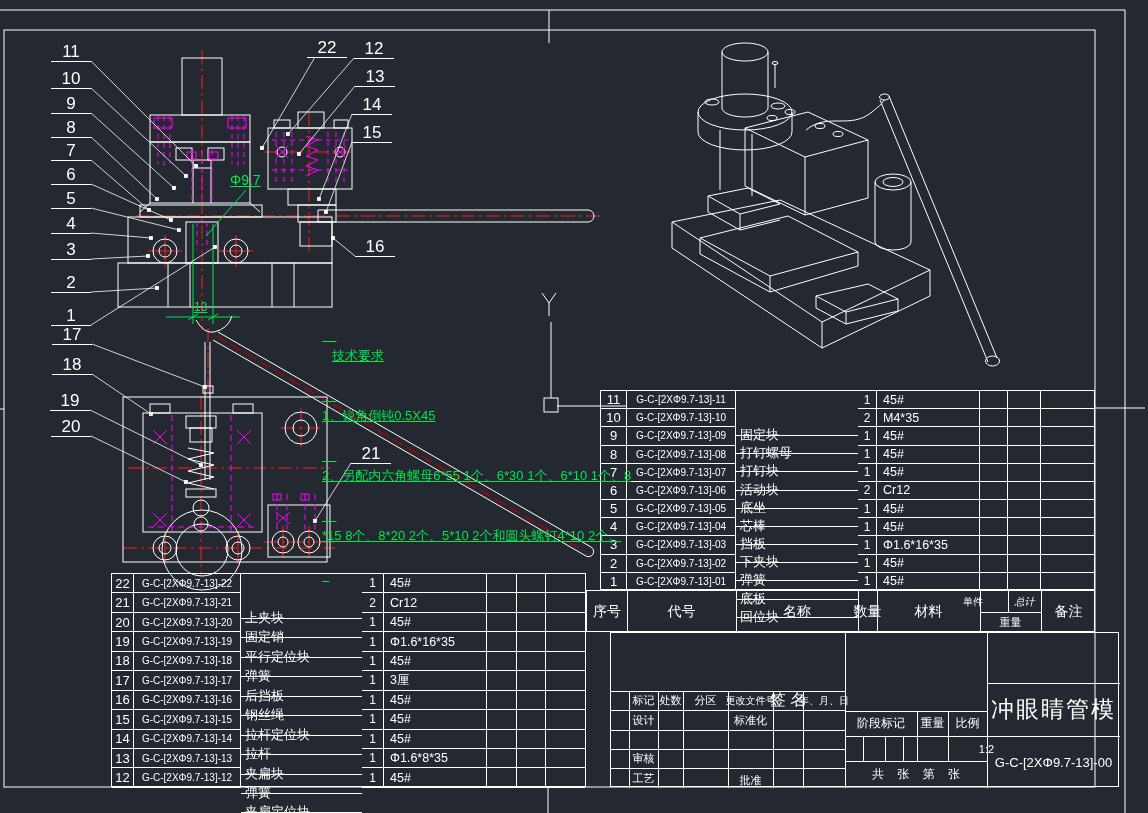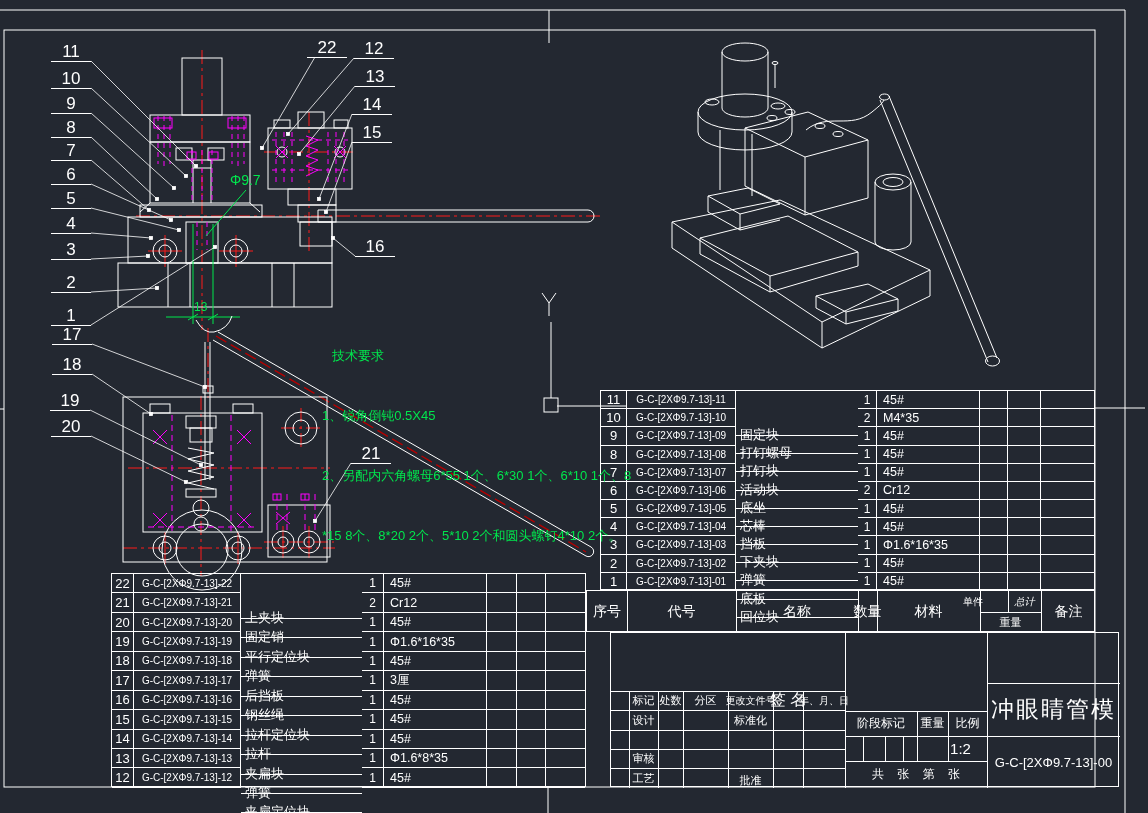--- a/index.html
+++ b/index.html
@@ -21,21 +21,21 @@
   .bom .c-name{padding-left:4px;font-size:13px;margin-top:44px;}
   .bom .c-qty{justify-content:center;font-size:12px;}
   .bom .c-material{padding-left:6px;font-size:12.5px;}
   .bom .c-x3{border-right:none;}
   
   .panel{position:absolute;border:1px solid #fff;box-sizing:border-box;z-index:4;}
   .lbl{position:absolute;display:flex;align-items:center;justify-content:center;
        white-space:pre;overflow:visible;z-index:4;}
   .balloon{position:absolute;width:40px;text-align:center;font-size:17px;line-height:17px;
        color:#fff;border-bottom:1px solid #fff;padding-bottom:1px;z-index:5;}
-  .greentext{position:absolute;color:#00e64d;z-index:5;white-space:pre;}
+  .greentext{position:absolute;color:#00e64d;z-index:5;white-space:pre;text-decoration:underline;}
 </style>
 </head>
 <body>
 
 <div id="sheet">
 
 <svg id="linework" width="1148" height="813" viewBox="0 0 1148 813">
 
   <g stroke="#ffffff" stroke-width="1" fill="none">
     <line x1="0" y1="10" x2="1125" y2="10"></line>
@@ -570,21 +570,21 @@
     <div class="hl" style="left:234px;top:103px;width:142px;"></div>
     <div class="hl" style="left:234px;top:128px;width:142px;"></div>
     <div class="vl" style="left:306px;top:78px;height:50px;"></div>
     <div class="vl" style="left:337px;top:78px;height:50px;"></div>
     <div class="vl" style="left:252px;top:103px;height:25px;"></div>
     <div class="vl" style="left:274px;top:103px;height:25px;"></div>
     <div class="vl" style="left:292px;top:103px;height:25px;"></div>
     <div class="lbl" style="left:234px;top:78px;width:72px;height:25px;font-size:12px;">阶段标记</div>
     <div class="lbl" style="left:306px;top:78px;width:31px;height:25px;font-size:12px;">重量</div>
     <div class="lbl" style="left:337px;top:78px;width:39px;height:25px;font-size:12px;">比例</div>
-    <div class="lbl" style="left:330px;top:103px;width:39px;height:25px;font-size:15px;">1:2</div>
+    <div class="lbl" style="left:356px;top:103px;width:39px;height:25px;font-size:11px;">1:2</div>
     <div class="lbl" style="left:234px;top:128px;width:142px;height:27px;font-size:12px;">共    张    第    张</div>
 
     <div class="hl" style="left:376px;top:50px;width:133px;"></div>
     <div class="hl" style="left:376px;top:103px;width:133px;"></div>
     <div class="lbl" style="left:376px;top:50px;width:133px;height:53px;font-size:23px;letter-spacing:2px;">冲眼睛管模</div>
     <div class="lbl" style="left:376px;top:103px;width:133px;height:52px;font-size:13px;">G-C-[2XΦ9.7-13]-00</div>
   </div>
 
 <div class="balloon" style="left: 51px; top: 43px;">11</div>
     <div class="balloon" style="left: 51px; top: 70px;">10</div>

